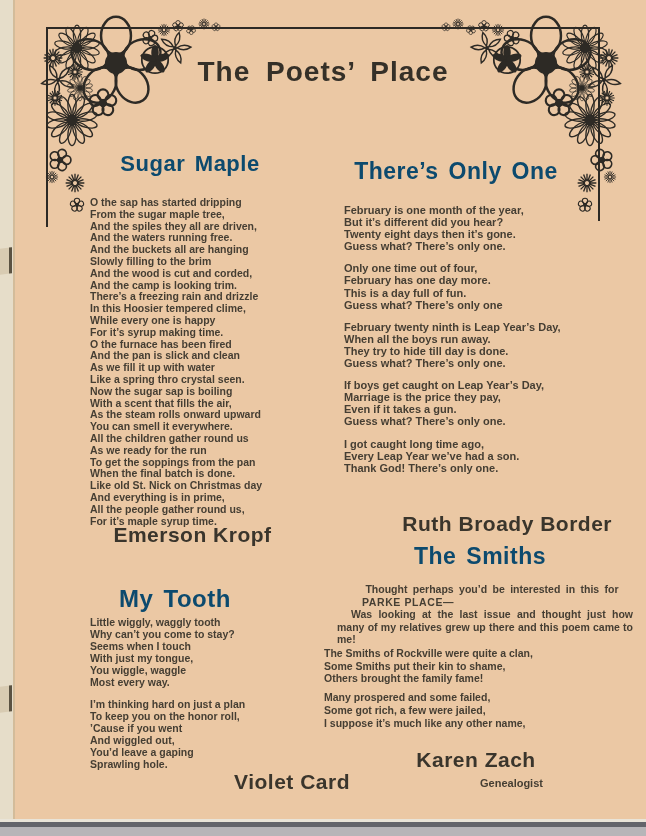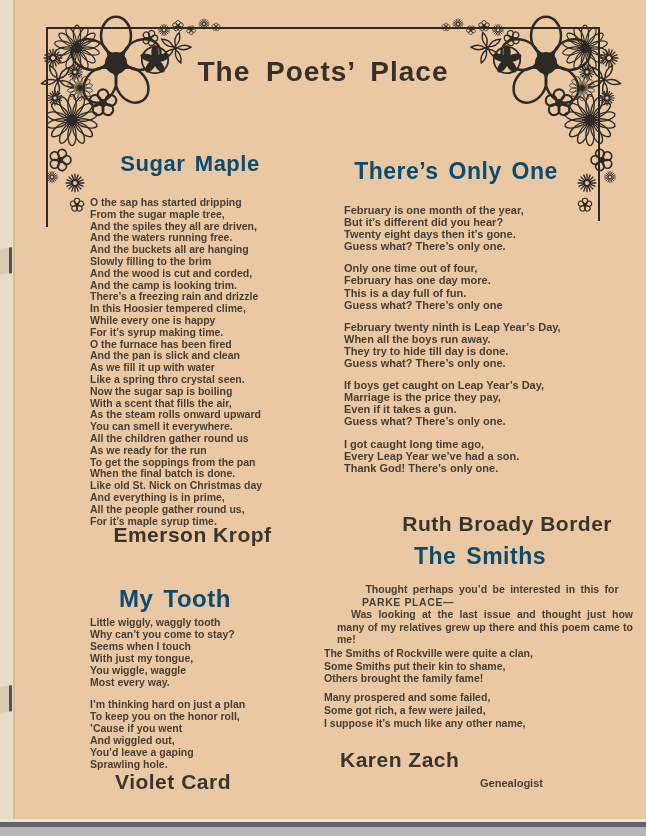--- a/index.html
+++ b/index.html
@@ -60,35 +60,35 @@
   }
 
   
   .t-sugar { left:80px; top:151px; width:220px; font-size:22px; }
   .l-sugar { left:90px; top:197px; font-size:10.5px; line-height:11.8px; }
   .a-sugar { left:90px; top:523px; width:205px; text-align:center; font-size:21px; }
 
   
   .t-tooth { left:75px; top:585px; width:200px; font-size:24px; }
   .l-tooth { left:90px; top:616px; font-size:10.5px; line-height:12px; --gap:10px; }
-  .a-tooth { left:115px; top:770px; width:235px; text-align:left; font-size:21px; }
+  .a-tooth { left:115px; top:770px; width:235px; text-align:right; font-size:21px; }
 
   
   .t-toone { left:340px; top:158px; width:232px; font-size:23px; }
   .l-toone { left:344px; top:204px; font-size:11px; line-height:12.1px; --gap:10px; }
   .a-toone { left:340px; top:512px; width:272px; text-align:right; font-size:21px; }
 
   
   .t-smiths { left:365px; top:543px; width:230px; font-size:23px; }
   .intro { position:absolute; left:337px; width:296px; font-weight:bold; color:#453e33; font-size:10.5px; line-height:12.7px; }
   .i1 { top:583px; text-indent:14px; word-spacing:2.5px;text-align:center; }
   .i2 { top:596px; font-weight:900; letter-spacing:.6px;margin-left:25px; }
   .i3 { top:608px; text-align:justify; text-indent:14px; }
   .l-smiths { left:324px; top:647px; font-size:10.5px; line-height:12.7px; --gap:6px; }
-  .a-smiths { left:340px; top:748px; width:272px; text-align:left; font-size:21px; }
+  .a-smiths { left:340px; top:748px; width:272px; text-align:center; font-size:21px; }
   .a-title { position:absolute; left:480px; top:777px; width:160px; 
              font-size:11px; font-weight:bold; color:#453e33; }
 </style>
 </head>
 <body>
 
 <div class="scan">
   <div class="paper"></div>
   <div class="edge-strip"></div>
   <div class="edge-crease"></div>

